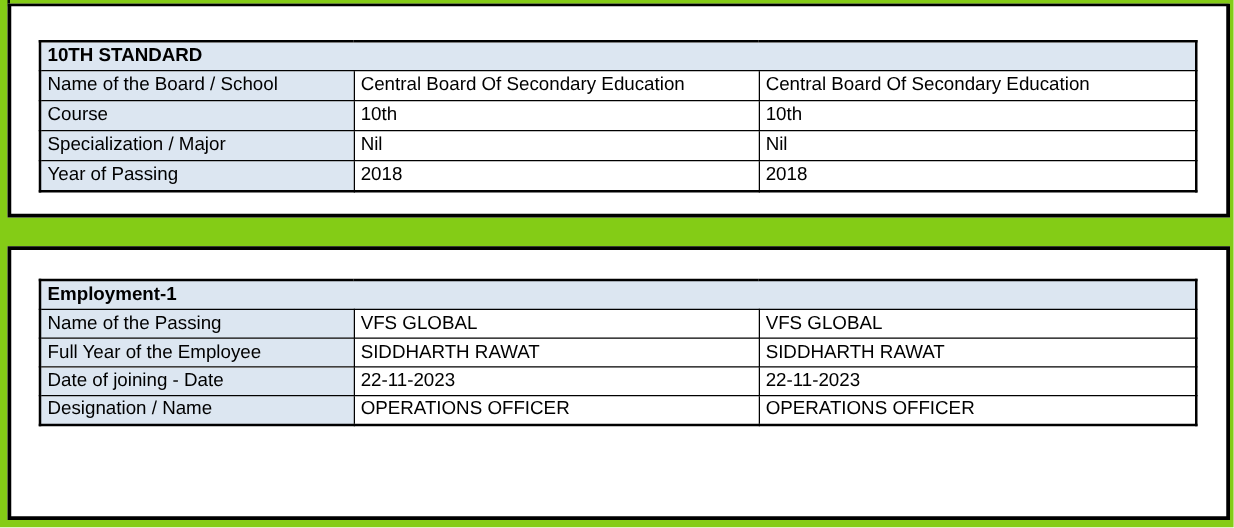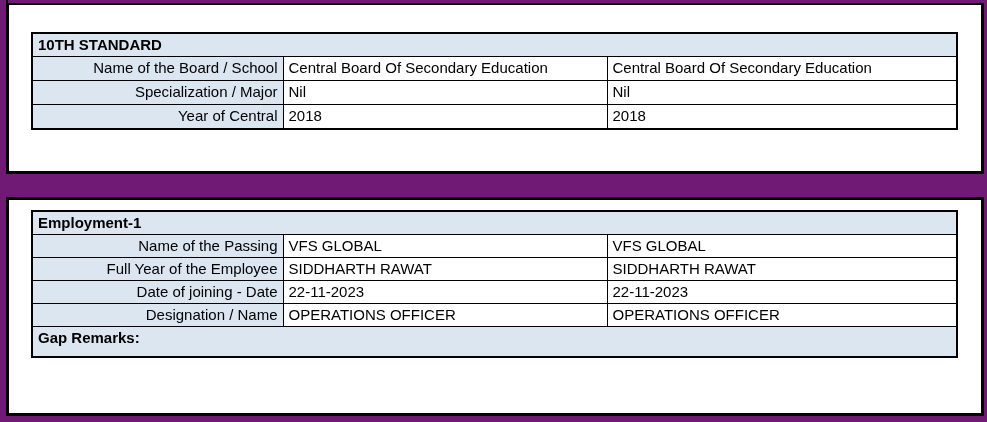--- a/index.html
+++ b/index.html
@@ -4,21 +4,21 @@
 <style>
   html, body {
     margin: 0;
     padding: 0;
     background: #ffffff;
   }
   #page {
     position: relative;
     width: 987px;
     height: 422px;
-    background: #701a75;
+    background: #84cc16;
     font-family: "Liberation Sans", sans-serif;
     color: #000000;
     overflow: hidden;
   }
   
   .top-line {
     position: absolute;
     left: 6px;
     top: 3px;
     width: 977px;
@@ -55,41 +55,40 @@
   table.doc-table {
     position: absolute;
     left: 31px;
     border-collapse: collapse;
     table-layout: fixed;
     width: 925px;
     font-size: 15px;
     line-height: 1.25;
   }
   #table-education { top: 32px; }
-  #table-employment { top: 210px; }
+  #table-employment { top: 223px; }
   table.doc-table {
     border: 2px solid #000000;
   }
   table.doc-table td {
     border: 1px solid #000000;
     padding: 1px 5px;
     vertical-align: middle;
     overflow: hidden;
     white-space: nowrap;
   }
   tr.hdr-row td {
     background: #dce6f1;
     font-weight: bold;
     height: 20px;
   }
   tr.data-row { height: 23px; }
   #table-education tr.data-row { height: 24px; }
   td.lbl {
     background: #dce6f1;
-    text-align: right;
   }
   td.val {
     background: #ffffff;
   }
   tr.footer-row td {
     background: #dce6f1;
     font-weight: bold;
     height: 26px;
     vertical-align: top;
     padding-top: 2px;
@@ -114,26 +113,31 @@
     <tbody>
       <tr class="hdr-row">
         <td colspan="3">10TH STANDARD</td>
       </tr>
       <tr class="data-row">
         <td class="lbl">Name of the Board / School</td>
         <td class="val">Central Board Of Secondary Education</td>
         <td class="val">Central Board Of Secondary Education</td>
       </tr>
       <tr class="data-row">
+        <td class="lbl">Course</td>
+        <td class="val">10th</td>
+        <td class="val">10th</td>
+      </tr>
+      <tr class="data-row">
         <td class="lbl">Specialization / Major</td>
         <td class="val">Nil</td>
         <td class="val">Nil</td>
       </tr>
       <tr class="data-row">
-        <td class="lbl">Year of Central</td>
+        <td class="lbl">Year of Passing</td>
         <td class="val">2018</td>
         <td class="val">2018</td>
       </tr>
     </tbody>
   </table>
 
   <div class="frame" id="frame-employment"></div>
 
   <table class="doc-table" id="table-employment">
     <colgroup>
@@ -158,19 +162,16 @@
       <tr class="data-row">
         <td class="lbl">Date of joining - Date</td>
         <td class="val">22-11-2023</td>
         <td class="val">22-11-2023</td>
       </tr>
       <tr class="data-row">
         <td class="lbl">Designation / Name</td>
         <td class="val">OPERATIONS OFFICER</td>
         <td class="val">OPERATIONS OFFICER</td>
       </tr>
-      <tr class="footer-row">
-        <td colspan="3">Gap Remarks:</td>
-      </tr>
     </tbody>
   </table>
 
 </div>
 
 </body></html>

